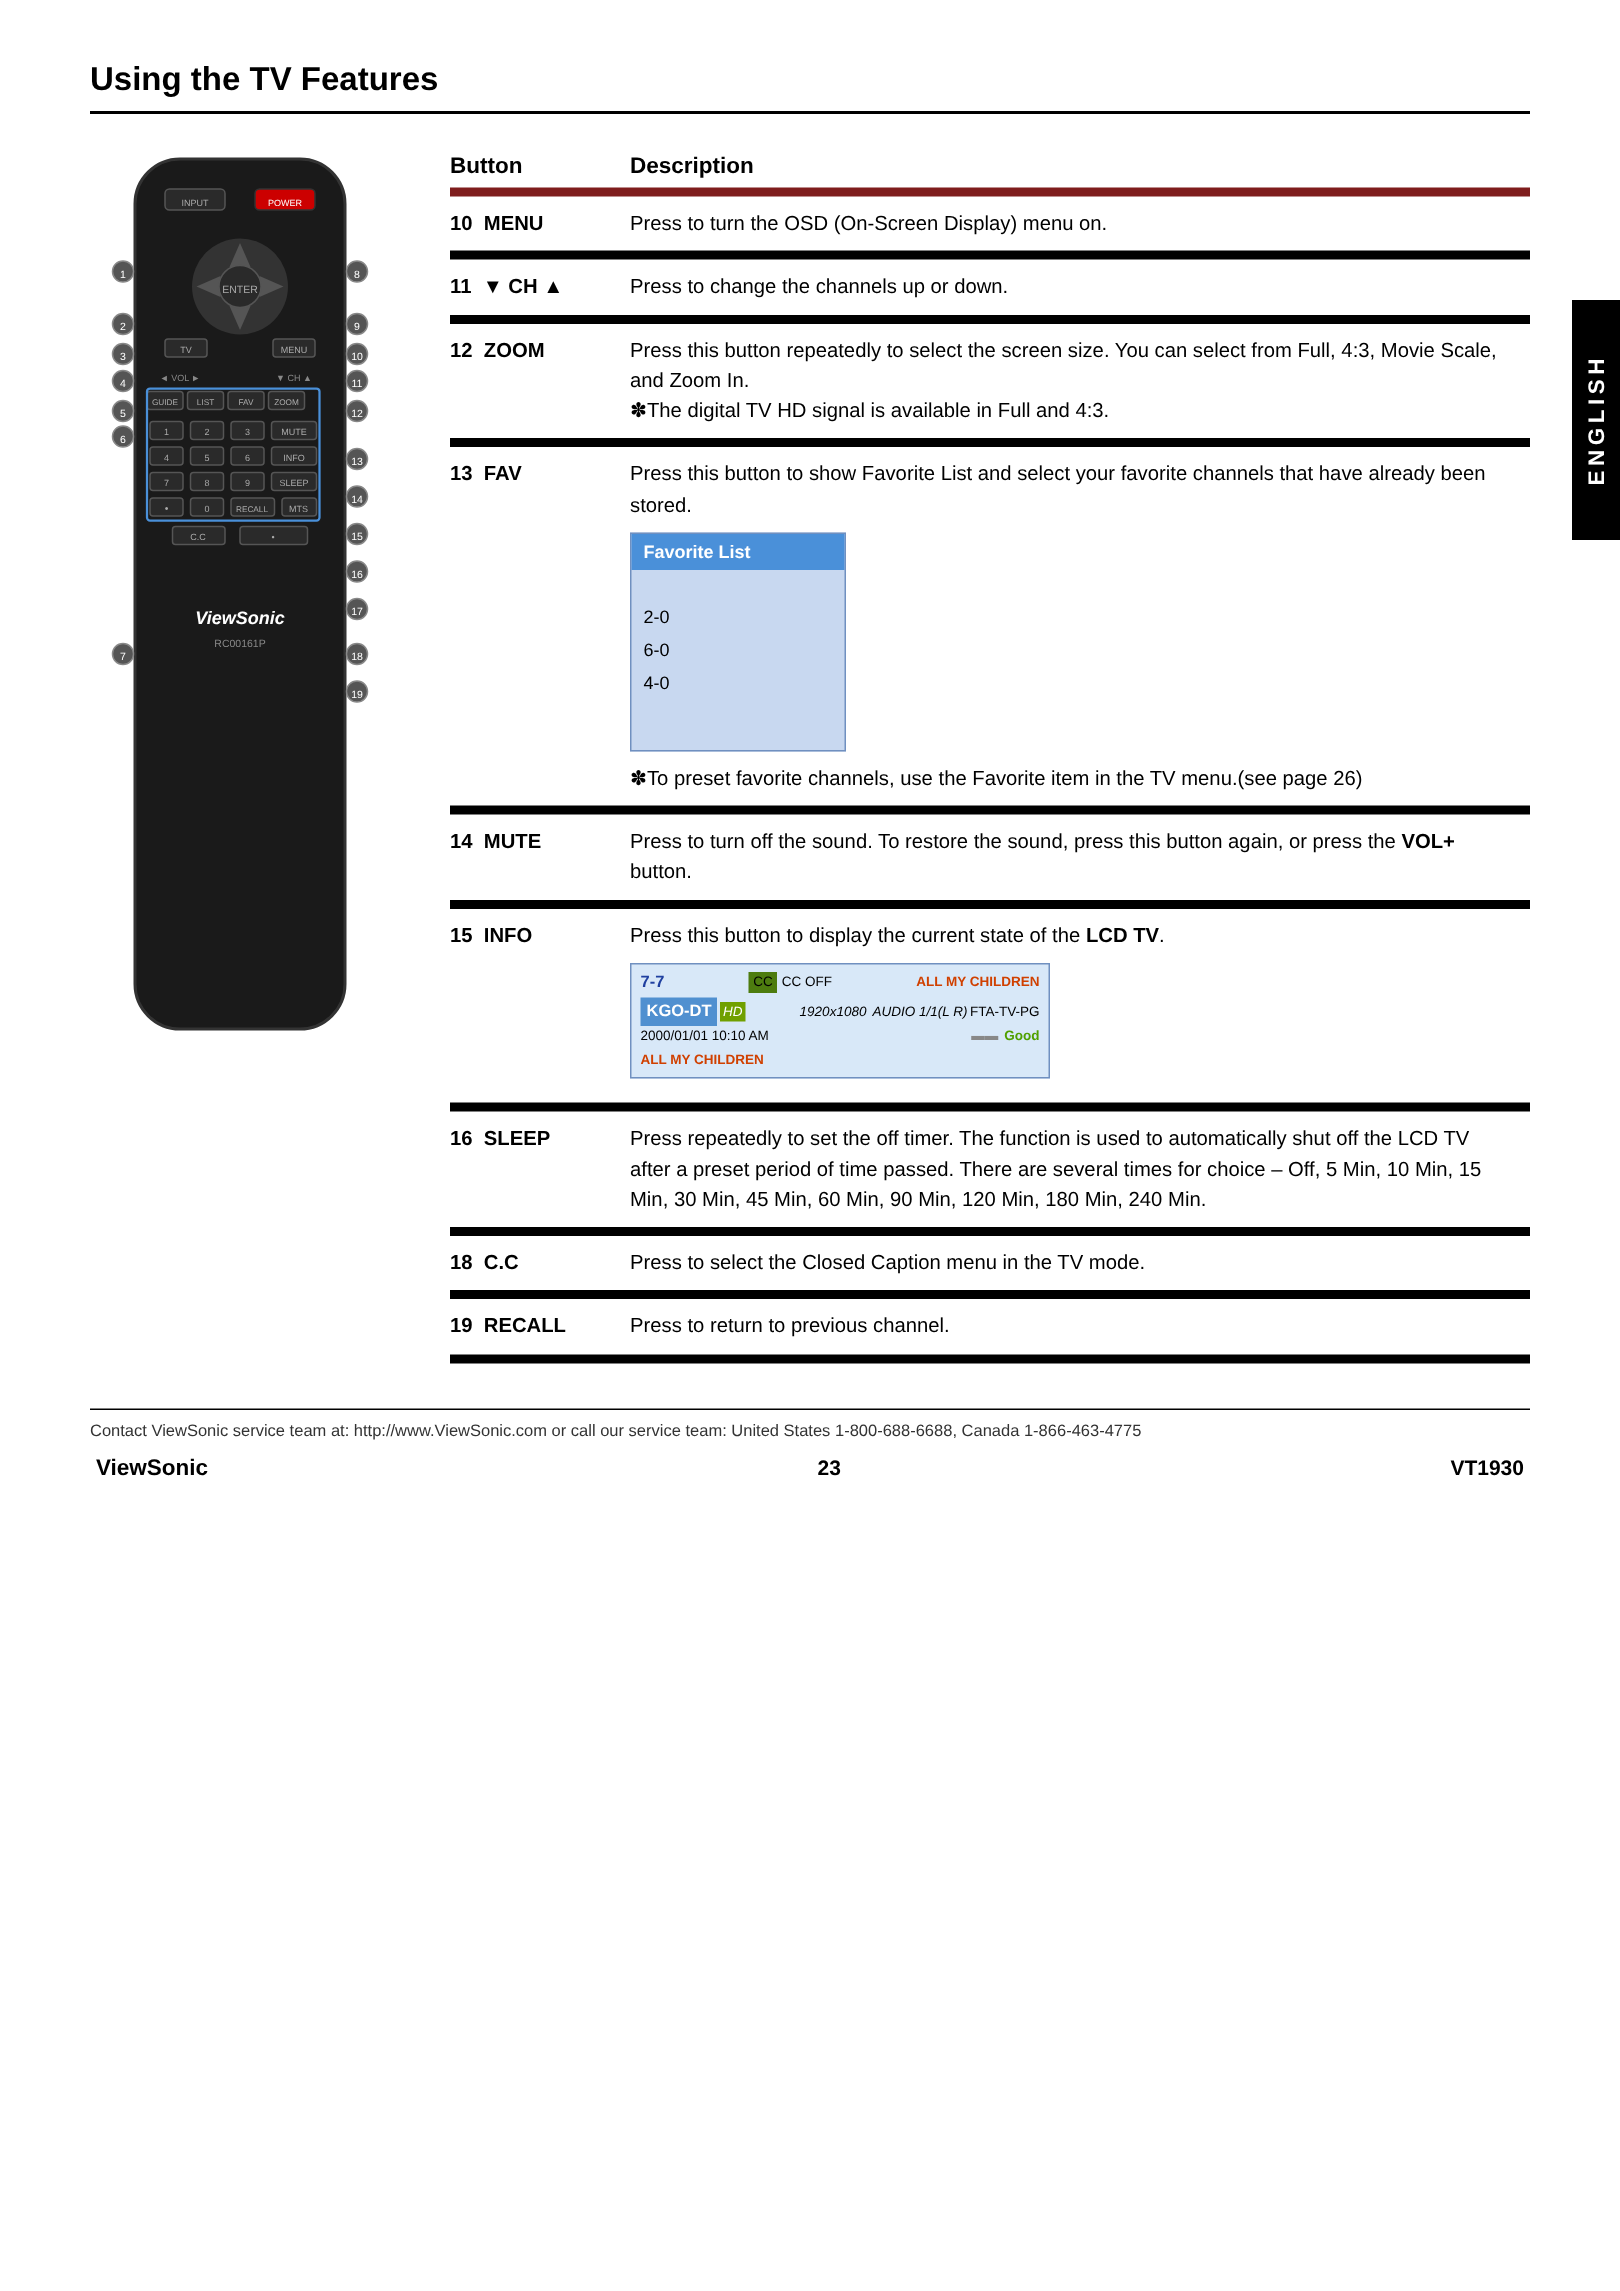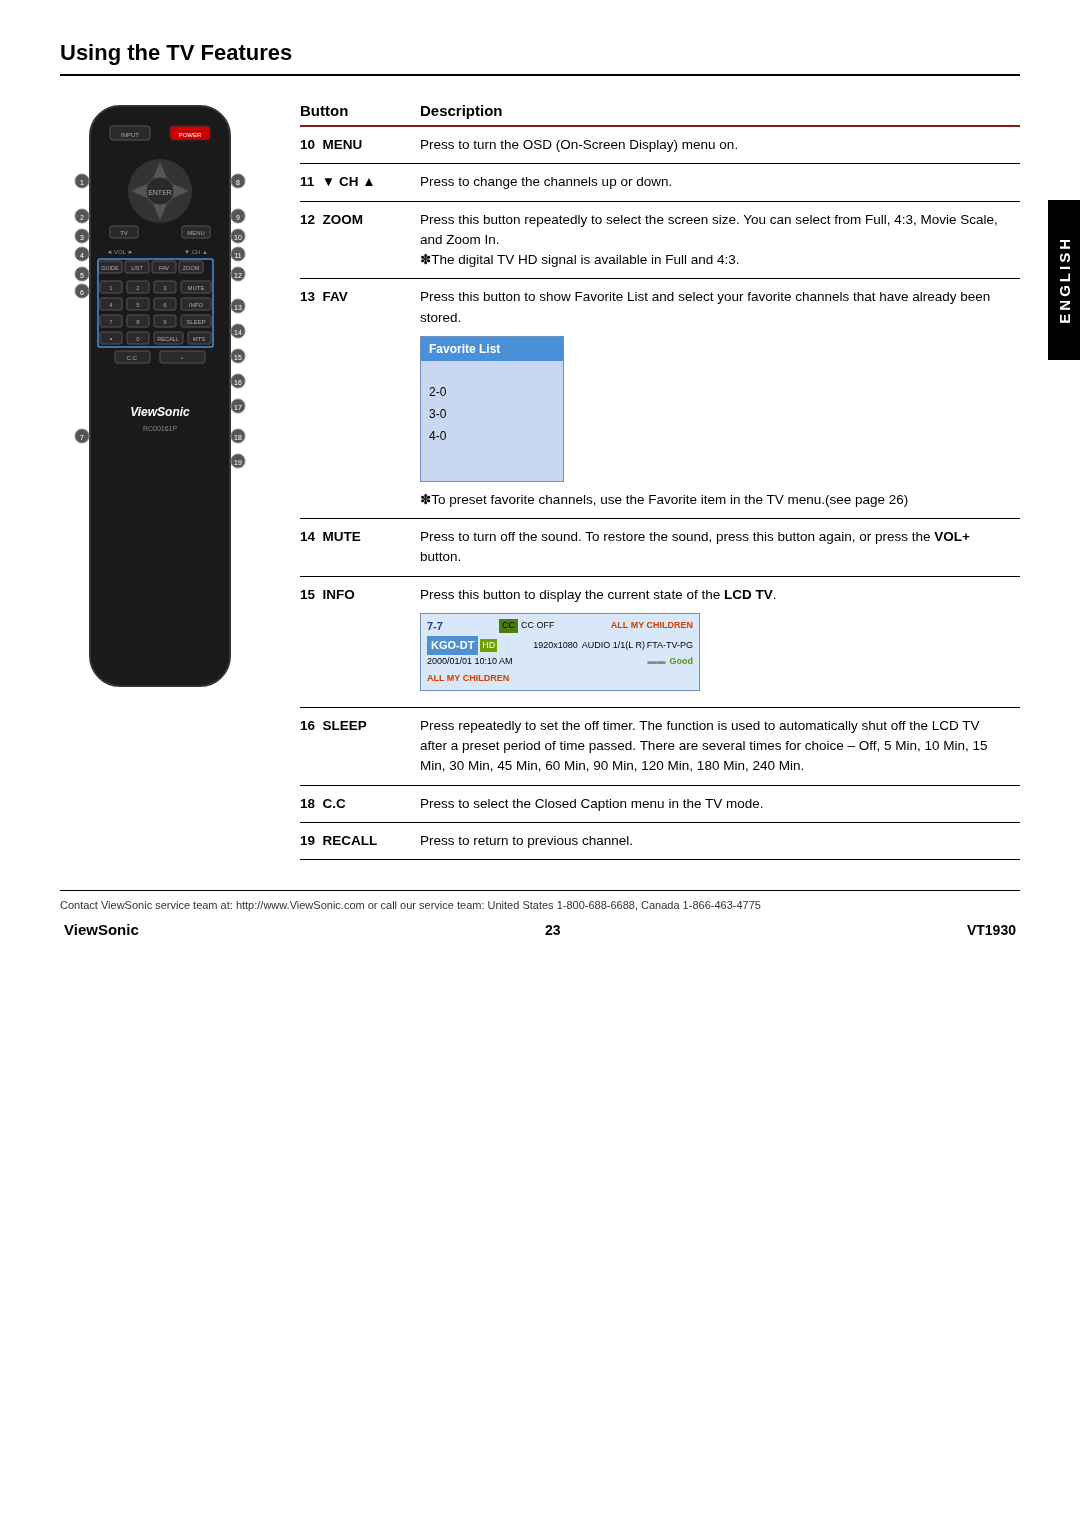--- a/index.html
+++ b/index.html
@@ -72,32 +72,32 @@
     
     .feature-table {
       width: 100%;
       border-collapse: collapse;
     }
 
     .feature-table th {
       text-align: left;
       padding: 6px 10px 6px 0;
       font-weight: bold;
-      border-bottom: 2px solid #7f1d1d;
+      border-bottom: 6px solid #7f1d1d;
       font-size: 15px;
     }
 
     .feature-table th:first-child {
       width: 120px;
     }
 
     .feature-table td {
       vertical-align: top;
       padding: 8px 10px 8px 0;
-      border-bottom: 1px solid #000000;
+      border-bottom: 6px solid #000000;
       font-size: 13.5px;
       line-height: 1.5;
     }
 
     .feature-table td:first-child {
       font-weight: bold;
       white-space: nowrap;
       width: 120px;
     }
 
@@ -411,21 +411,21 @@
 
           <tr>
             <td><span>13&nbsp; FAV</span></td>
             <td>
               <span>Press this button to show Favorite List and select your favorite channels that have already been stored.</span>
               
               <div class="fav-list-box">
                 <div class="fav-list-header">Favorite List</div>
                 <div class="fav-list-body">
                   <div class="fav-list-item">2-0</div>
-                  <div class="fav-list-item">3-0</div>
+                  <div class="fav-list-item">6-0</div>
                   <div class="fav-list-item">4-0</div>
                 </div>
               </div>
               <span>✽To preset favorite channels, use the Favorite item in the TV menu.(see page 26)</span>
             </td>
           </tr>
 
           <tr>
             <td><span>14&nbsp; MUTE</span></td>
             <td>
@@ -442,21 +442,21 @@
                 <div class="info-row1">
                   <span class="info-channel">7-7</span>
                   <span style="display:flex;gap:3px;align-items:center;">
                     <span class="info-cc">CC</span>
                     <span class="info-cc-off">CC OFF</span>
                   </span>
                   <span class="info-all-my-children">ALL MY CHILDREN</span>
                 </div>
                 <div class="info-row2">
                   <span class="info-station">KGO-DT</span>
-                  <span style="display:flex;gap:4px;align-items:flex-end;">
+                  <span style="display:flex;gap:4px;align-items:flex-end;font-style:italic;">
                     <span class="info-hd">HD</span>
                     <span class="info-res">1920x1080</span>
                     <span class="info-audio">AUDIO 1/1(L R)</span>
                   </span>
                   <span class="info-fta">FTA-TV-PG</span>
                 </div>
                 <div class="info-row3">
                   <span class="info-time">2000/01/01  10:10 AM</span>
                   <span style="display:flex;align-items:center;gap:4px;">
                     <span style="font-size:9px;color:#888;">▬▬</span>

